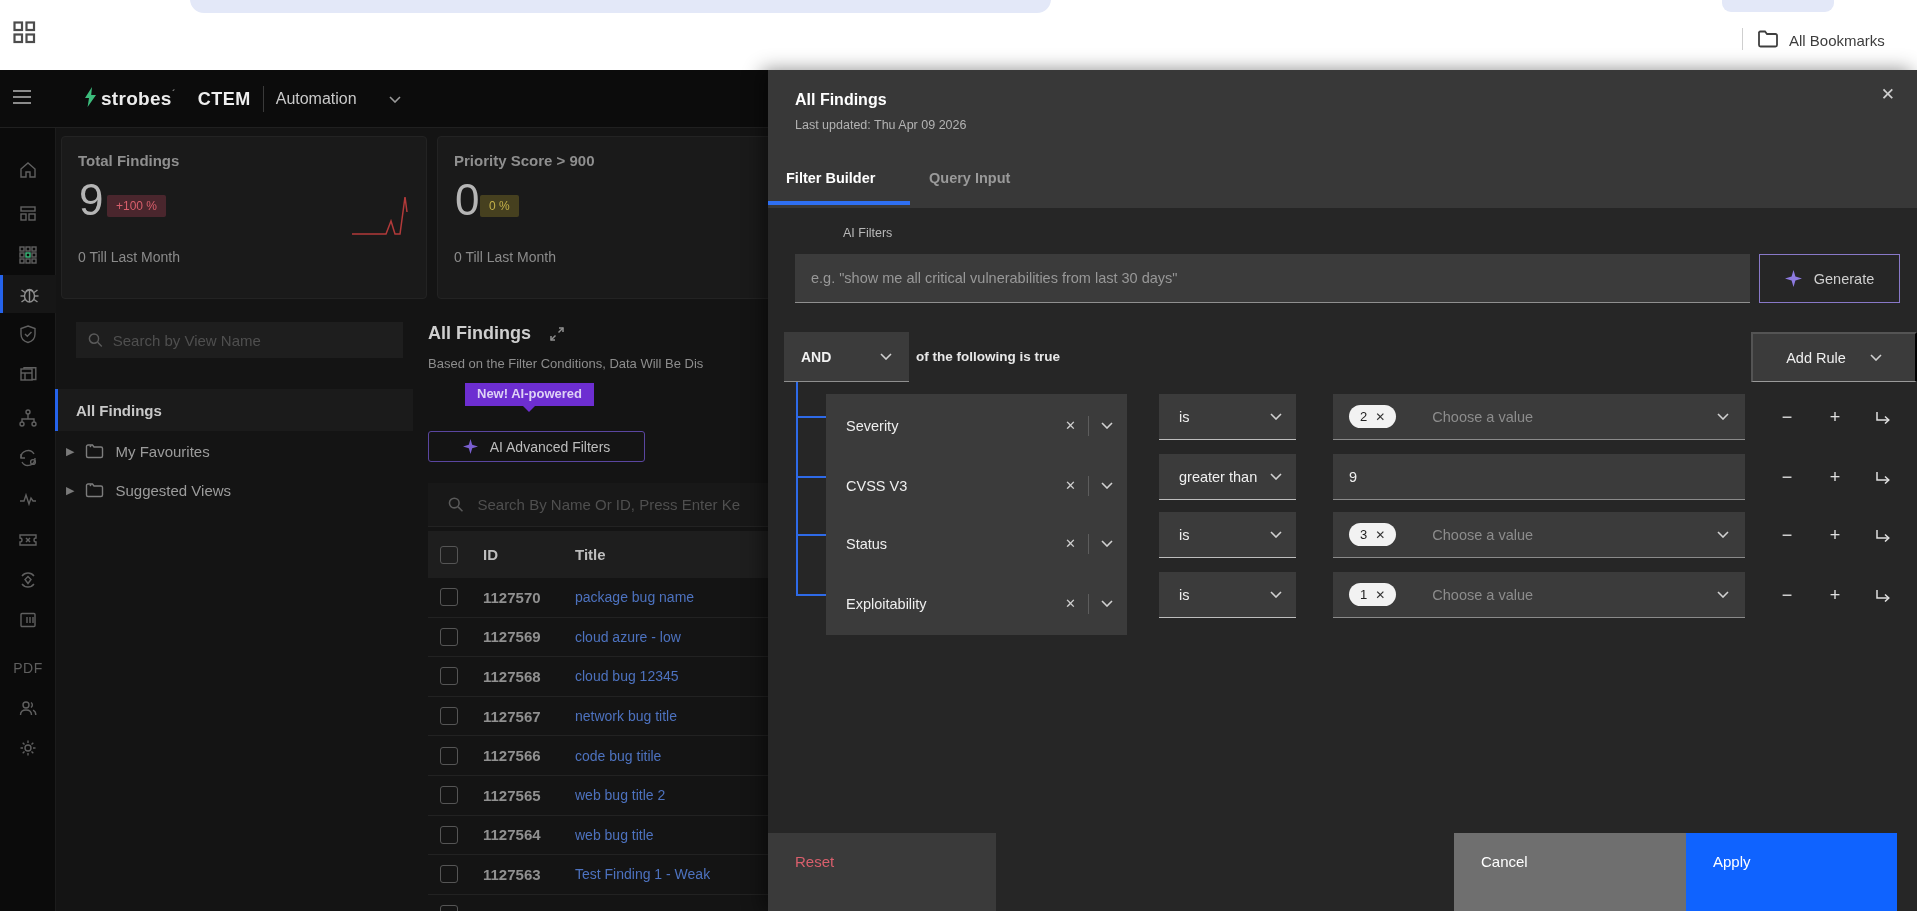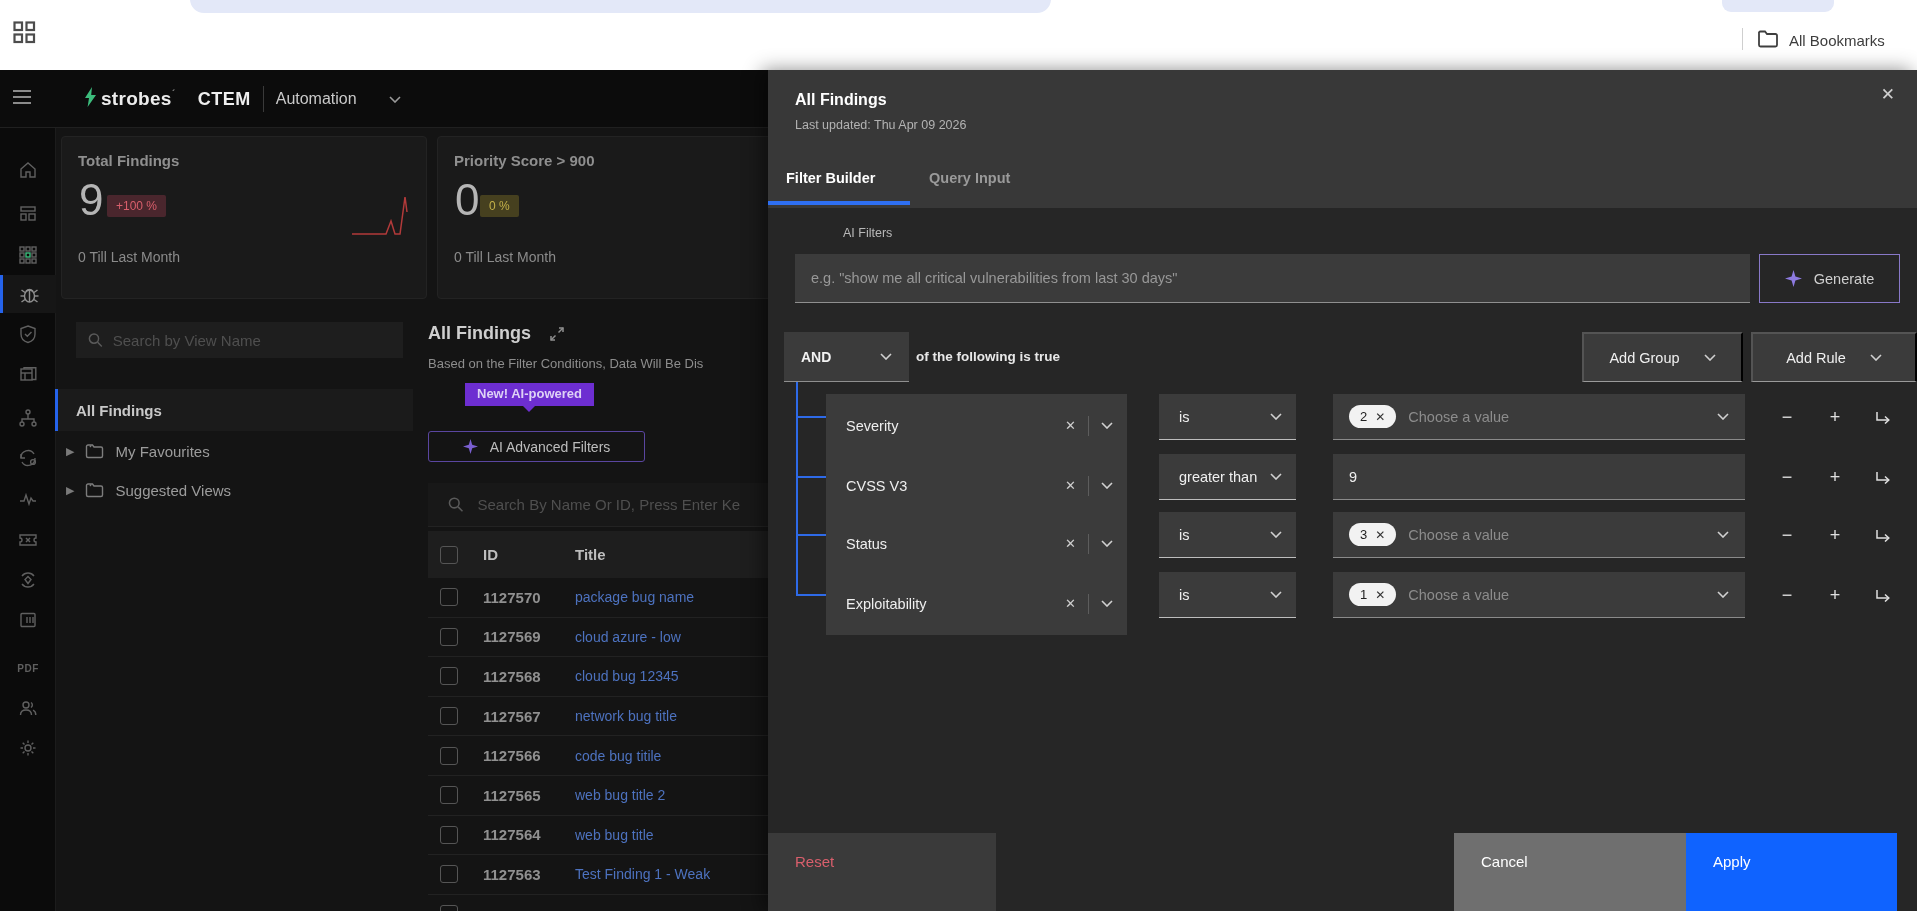--- a/index.html
+++ b/index.html
@@ -31,21 +31,21 @@
   .menu-chev { margin-left:32px; }
 
   
   .rail { position:absolute; left:0; top:128px; width:56px; height:783px; background:#0b0b0b;
     border-right:1px solid #1c1c1c; }
   .rail-item { position:absolute; left:0; width:56px; height:38px; display:flex;
     align-items:center; justify-content:center; }
   .rail-item.active { background:#161616; border-left:3px solid #2563eb; }
   .rail svg { stroke:#606060; fill:none; stroke-width:1.4; }
   .rail-item.active svg { stroke:#8f8f8f; }
-  .pdf-txt { font-size:10px; font-weight:bold; color:#5f5f5f; letter-spacing:.5px; }
+  .pdf-txt { font-size:14px; font-weight:normal; color:#5f5f5f; letter-spacing:.5px; }
 
   
   .card { position:absolute; background:#1a1a1a; border:1px solid #232323; border-radius:4px; }
   .card-title { position:absolute; left:16px; top:15px; font-size:15px; font-weight:bold; color:#8f8f8f; }
   .card-value { position:absolute; left:17px; top:38px; font-size:44px; color:#b5b5b5; }
   .badge { position:absolute; top:58px; font-size:12px; padding:4px 9px; border-radius:2px; }
   .badge.red { left:45px; background:#4a262d; color:#d95f6c; }
   .badge.yellow { left:42px; background:#46401f; color:#c4b14a; }
   .card-sub { position:absolute; left:16px; top:112px; font-size:14px; color:#8b8b8b; }
   .spark { position:absolute; right:14px; top:56px; }
@@ -130,21 +130,21 @@
   .fld .vdiv { width:1px; height:20px; background:#5d5d5d; margin:0 12px; }
   .opr { position:absolute; left:391px; top:0; width:137px; height:46px; background:#3b3b3b;
     border-bottom:1px solid #bdbdbd; display:flex; align-items:center; padding:0 14px 0 20px;
     color:#efefef; font-size:14.5px; }
   .opr .chev { margin-left:auto; }
   .val { position:absolute; left:565px; top:0; width:412px; height:46px; background:#3b3b3b;
     border-bottom:1px solid #8a8a8a; display:flex; align-items:center; padding:0 16px; gap:12px; }
   .chip { background:#f2f2f2; color:#222; border-radius:13px; padding:4px 11px; font-size:13px;
     display:flex; align-items:center; gap:8px; }
   .chip .cx { font-size:12px; color:#333; }
-  .choose { color:#8c8c8c; font-size:14.5px; }
+  .choose { color:#8c8c8c; font-size:14.5px;margin-left:24px; }
   .val .chev { margin-left:auto; }
   .val .raw { color:#efefef; font-size:14.5px; }
   .ract { position:absolute; top:0; height:46px; display:flex; align-items:center;
     justify-content:center; color:#e0e0e0; }
   .r-minus { left:1003px; width:32px; font-size:18px; }
   .r-plus { left:1051px; width:32px; font-size:18px; }
   .r-nest { left:1099px; width:32px; }
 
   .foot-btn { position:absolute; top:763px; height:78px; font-size:15px; padding:20px 0 0 27px; }
   .f-reset { left:0; width:228px; background:#3a3a3a; color:#d95f6c; }
@@ -458,26 +458,20 @@
 
     <div class="and-box">
       <span>AND</span>
       <span class="chev">
         <svg width="12" height="7" viewBox="0 0 12 7" fill="none" stroke="#d0d0d0" stroke-width="1.6">
             <polyline points="1,1 6,6 11,1"></polyline>
           </svg>
       </span>
     </div>
     <div class="cond-caption">of the following is true</div>
-    <button class="add-btn add-group">
-      <span>Add Group</span>
-      <svg width="12" height="7" viewBox="0 0 12 7" fill="none" stroke="#d0d0d0" stroke-width="1.6">
-          <polyline points="1,1 6,6 11,1"></polyline>
-        </svg>
-    </button>
     <button class="add-btn add-rule">
       <span>Add Rule</span>
       <svg width="12" height="7" viewBox="0 0 12 7" fill="none" stroke="#d0d0d0" stroke-width="1.6">
           <polyline points="1,1 6,6 11,1"></polyline>
         </svg>
     </button>
 
     <div class="conn-v"></div>
     <div class="conn-h" style="top:346px"></div>
     <div class="conn-h" style="top:406px"></div>

